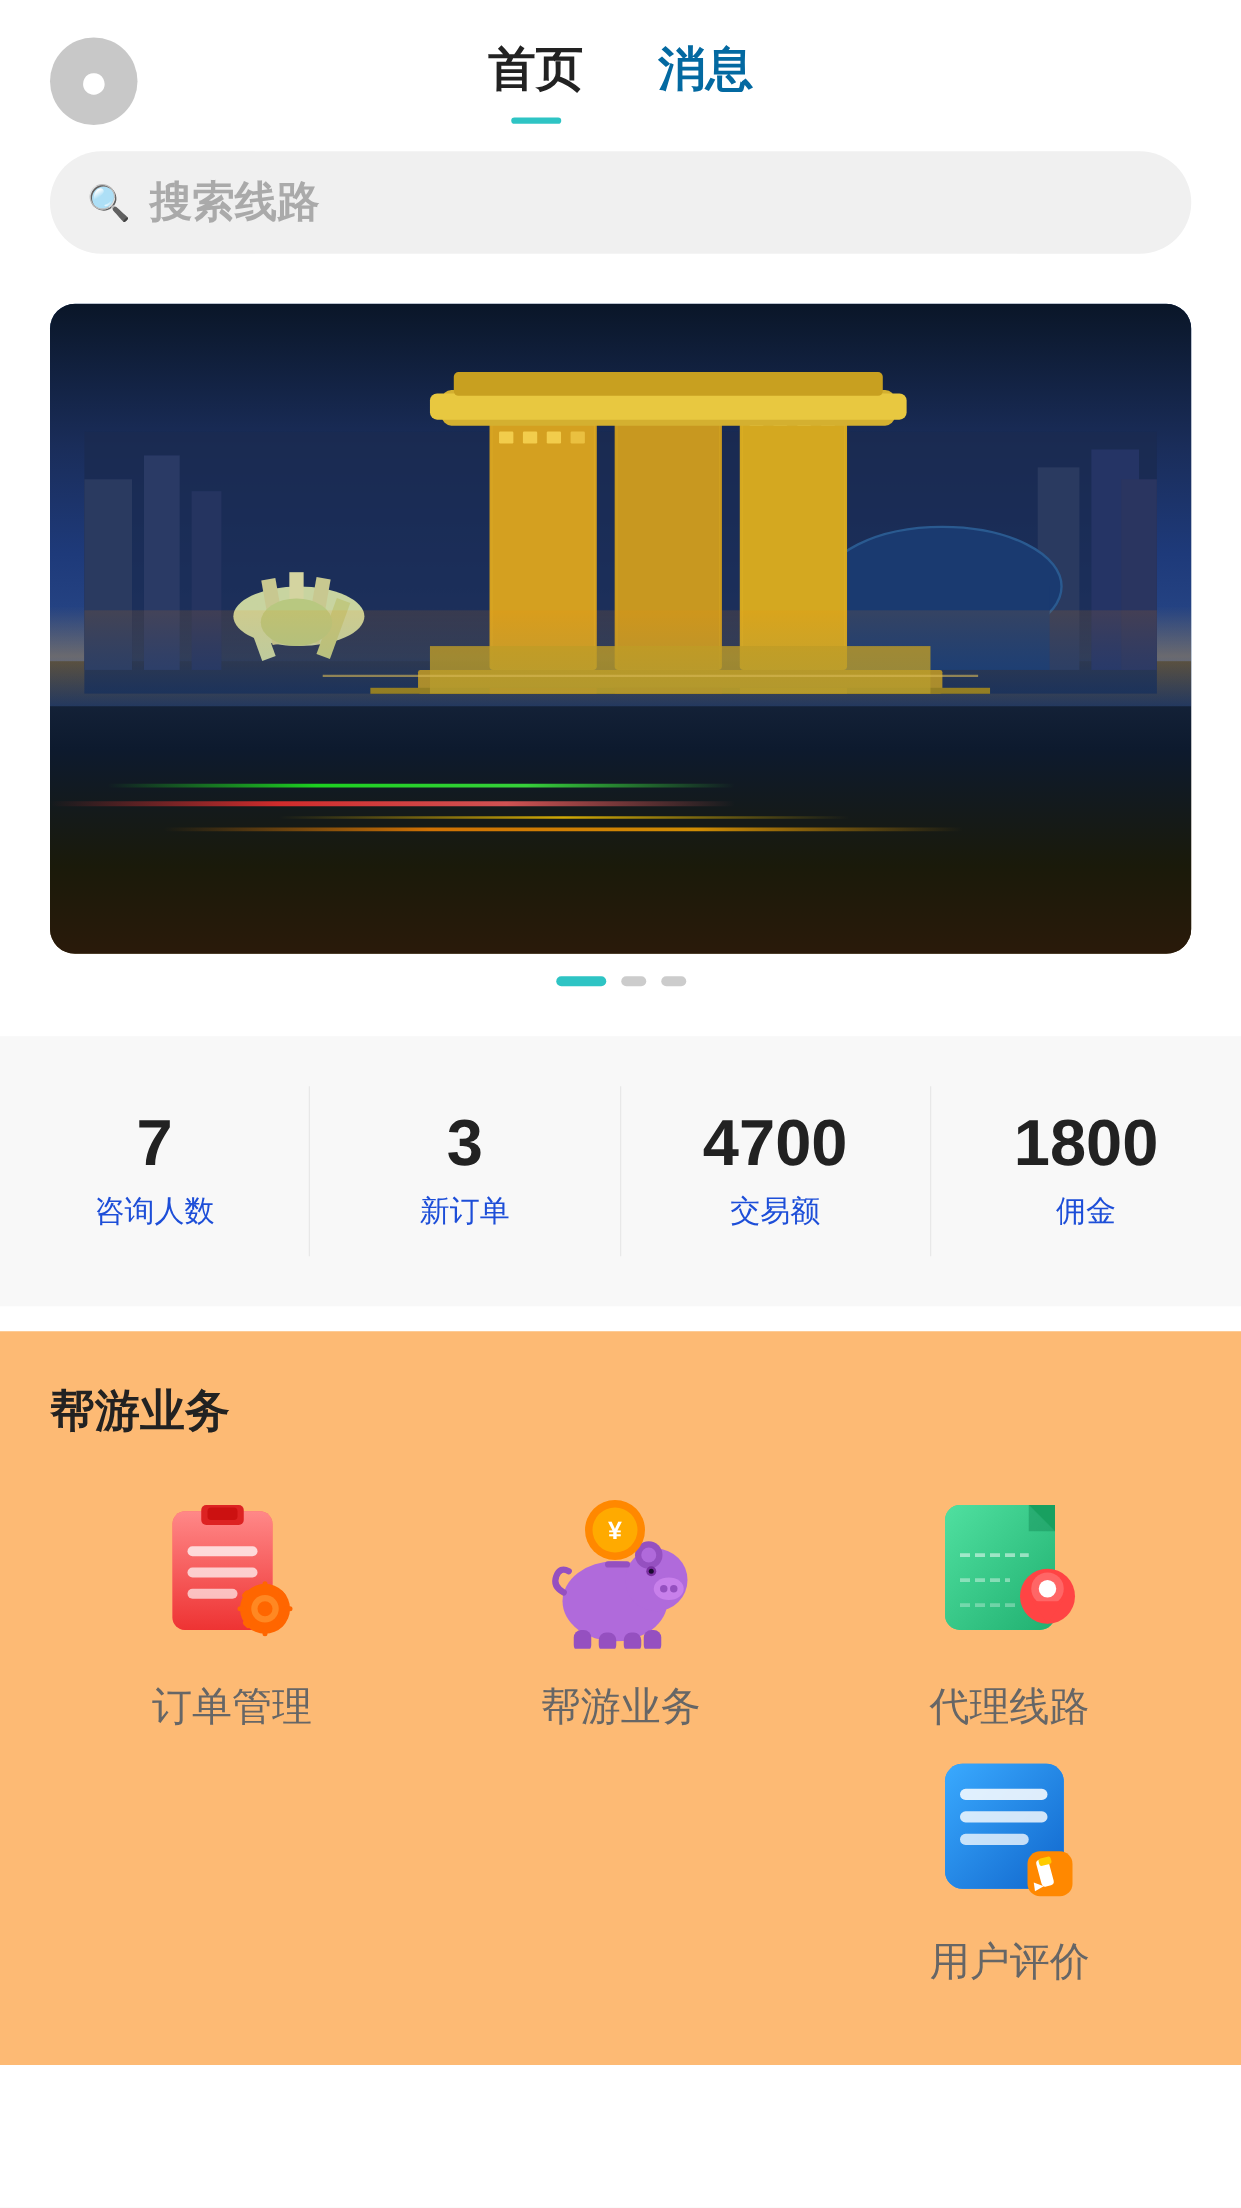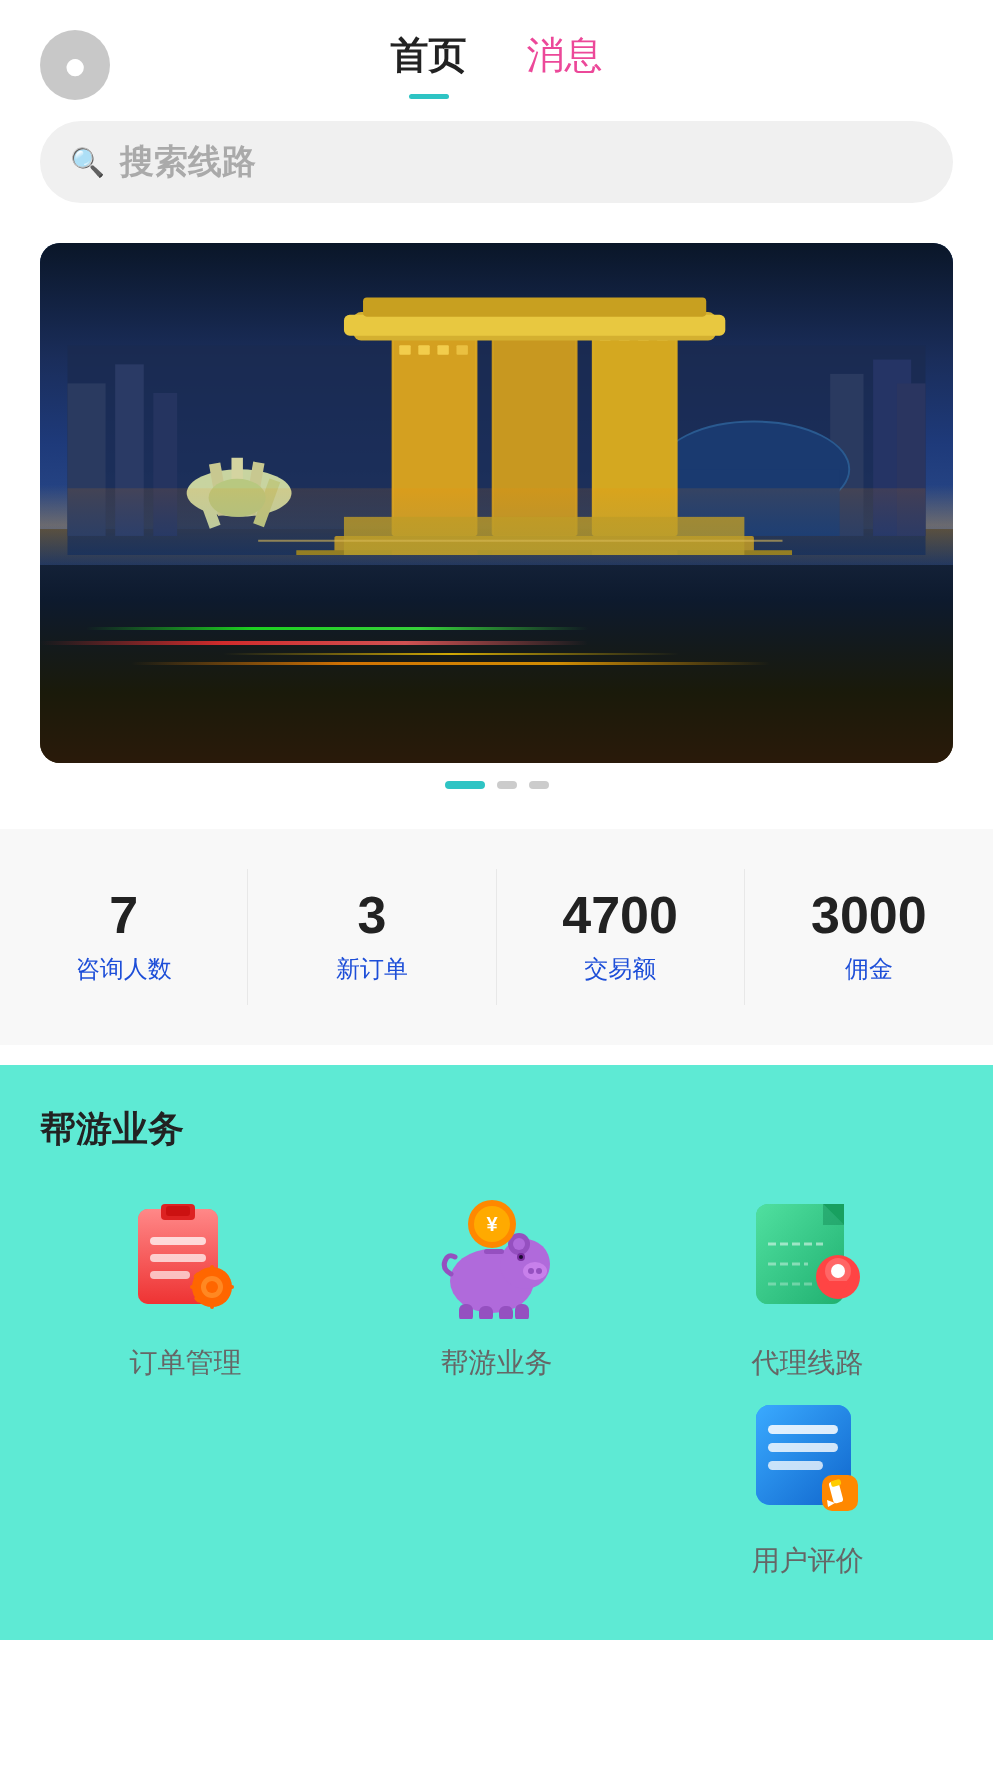--- a/index.html
+++ b/index.html
@@ -55,24 +55,25 @@
     }
 
     .header-tabs {
       display: flex;
       gap: 60px;
       align-items: center;
     }
 
     .tab-item {
       font-size: 38px;
-      color: #ec4899;
+      color: #0369a1;
       cursor: pointer;
       padding-bottom: 10px;
       position: relative;
+      font-weight: bold;
     }
 
     .tab-item.active {
       color: #222;
       font-weight: 600;
     }
 
     .tab-item.active::after {
       content: '';
       position: absolute;
@@ -273,21 +274,21 @@
       line-height: 1;
     }
 
     .stat-label {
       font-size: 24px;
       color: #1d4ed8;
     }
 
     
     .business-section {
-      background: #5eead4;
+      background: #fdba74;
       padding: 40px 40px 60px;
       margin-top: 20px;
     }
 
     .section-title {
       font-size: 36px;
       font-weight: 700;
       color: #222;
       margin-bottom: 40px;
     }
@@ -308,21 +309,21 @@
 
     .business-icon {
       width: 130px;
       height: 130px;
       display: flex;
       align-items: center;
       justify-content: center;
     }
 
     .business-label {
-      font-size: 28px;
+      font-size: 32px;
       color: #666;
     }
 
     
     .business-row2 {
       display: flex;
       justify-content: flex-end;
       margin-top: 10px;
     }
 
@@ -459,21 +460,21 @@
       </div>
       <div class="stat-item">
         <span class="stat-number">3</span>
         <span class="stat-label">新订单</span>
       </div>
       <div class="stat-item">
         <span class="stat-number">4700</span>
         <span class="stat-label">交易额</span>
       </div>
       <div class="stat-item">
-        <span class="stat-number">3000</span>
+        <span class="stat-number">1800</span>
         <span class="stat-label">佣金</span>
       </div>
     </div>
   </div>
 
   <div class="business-section">
     <div class="section-title">帮游业务</div>
 
     <div class="business-grid">
 

